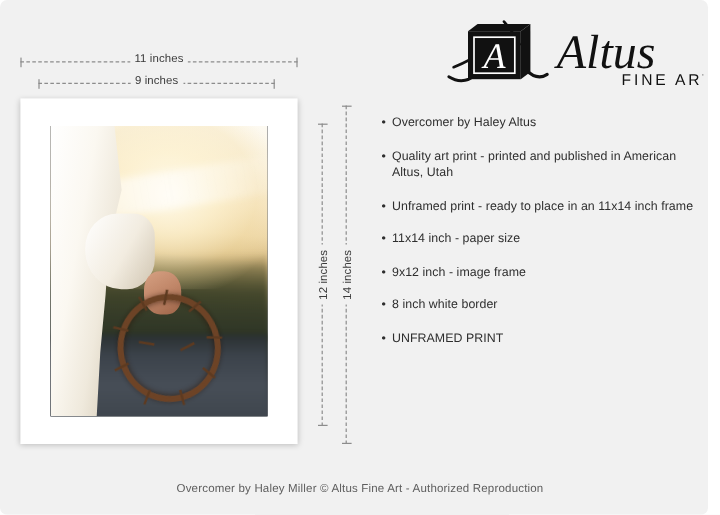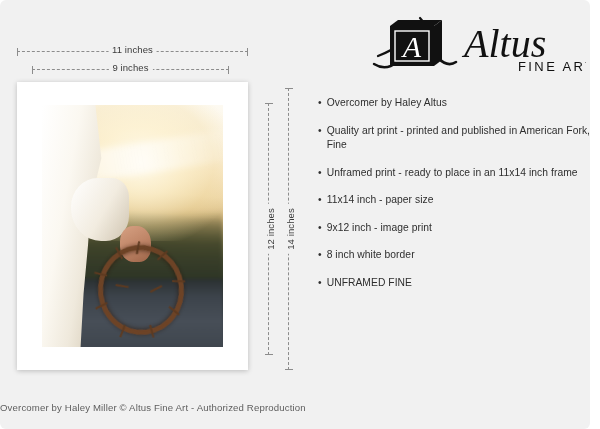--- a/index.html
+++ b/index.html
@@ -277,21 +277,21 @@
     flex: 0 0 auto;
     margin-right: 5px;
   }
   .bullet .txt { flex: 1 1 auto; }
 
   #footer {
     position: absolute;
     left: 0;
     top: 402px;
     width: 600px;
-    text-align: left;
+    text-align: center;
     font-size: 9.6px;
     color: #5e5e5e;
     letter-spacing: .15px;
   }
 </style>
 </head>
 <body>
 
 <div id="page">
 
@@ -365,39 +365,39 @@
     </svg>
   </div>
 
   <div id="bullets">
     <div class="bullet">
       <span class="dot">•</span>
       <span class="txt">Overcomer by Haley Altus</span>
     </div>
     <div class="bullet">
       <span class="dot">•</span>
-      <span class="txt">Quality art print - printed and published in American Fork, Fine</span>
+      <span class="txt">Quality art print - printed and published in American Altus, Utah</span>
     </div>
     <div class="bullet">
       <span class="dot">•</span>
       <span class="txt">Unframed print - ready to place in an 11x14 inch frame</span>
     </div>
     <div class="bullet">
       <span class="dot">•</span>
       <span class="txt">11x14 inch - paper size</span>
     </div>
     <div class="bullet">
       <span class="dot">•</span>
-      <span class="txt">9x12 inch - image print</span>
+      <span class="txt">9x12 inch - image frame</span>
     </div>
     <div class="bullet">
       <span class="dot">•</span>
       <span class="txt">8 inch white border</span>
     </div>
     <div class="bullet">
       <span class="dot">•</span>
-      <span class="txt">UNFRAMED FINE</span>
+      <span class="txt">UNFRAMED PRINT</span>
     </div>
   </div>
 
   <div id="footer">Overcomer by Haley Miller © Altus Fine Art - Authorized Reproduction</div>
 
 </div>
 
 </body></html>

